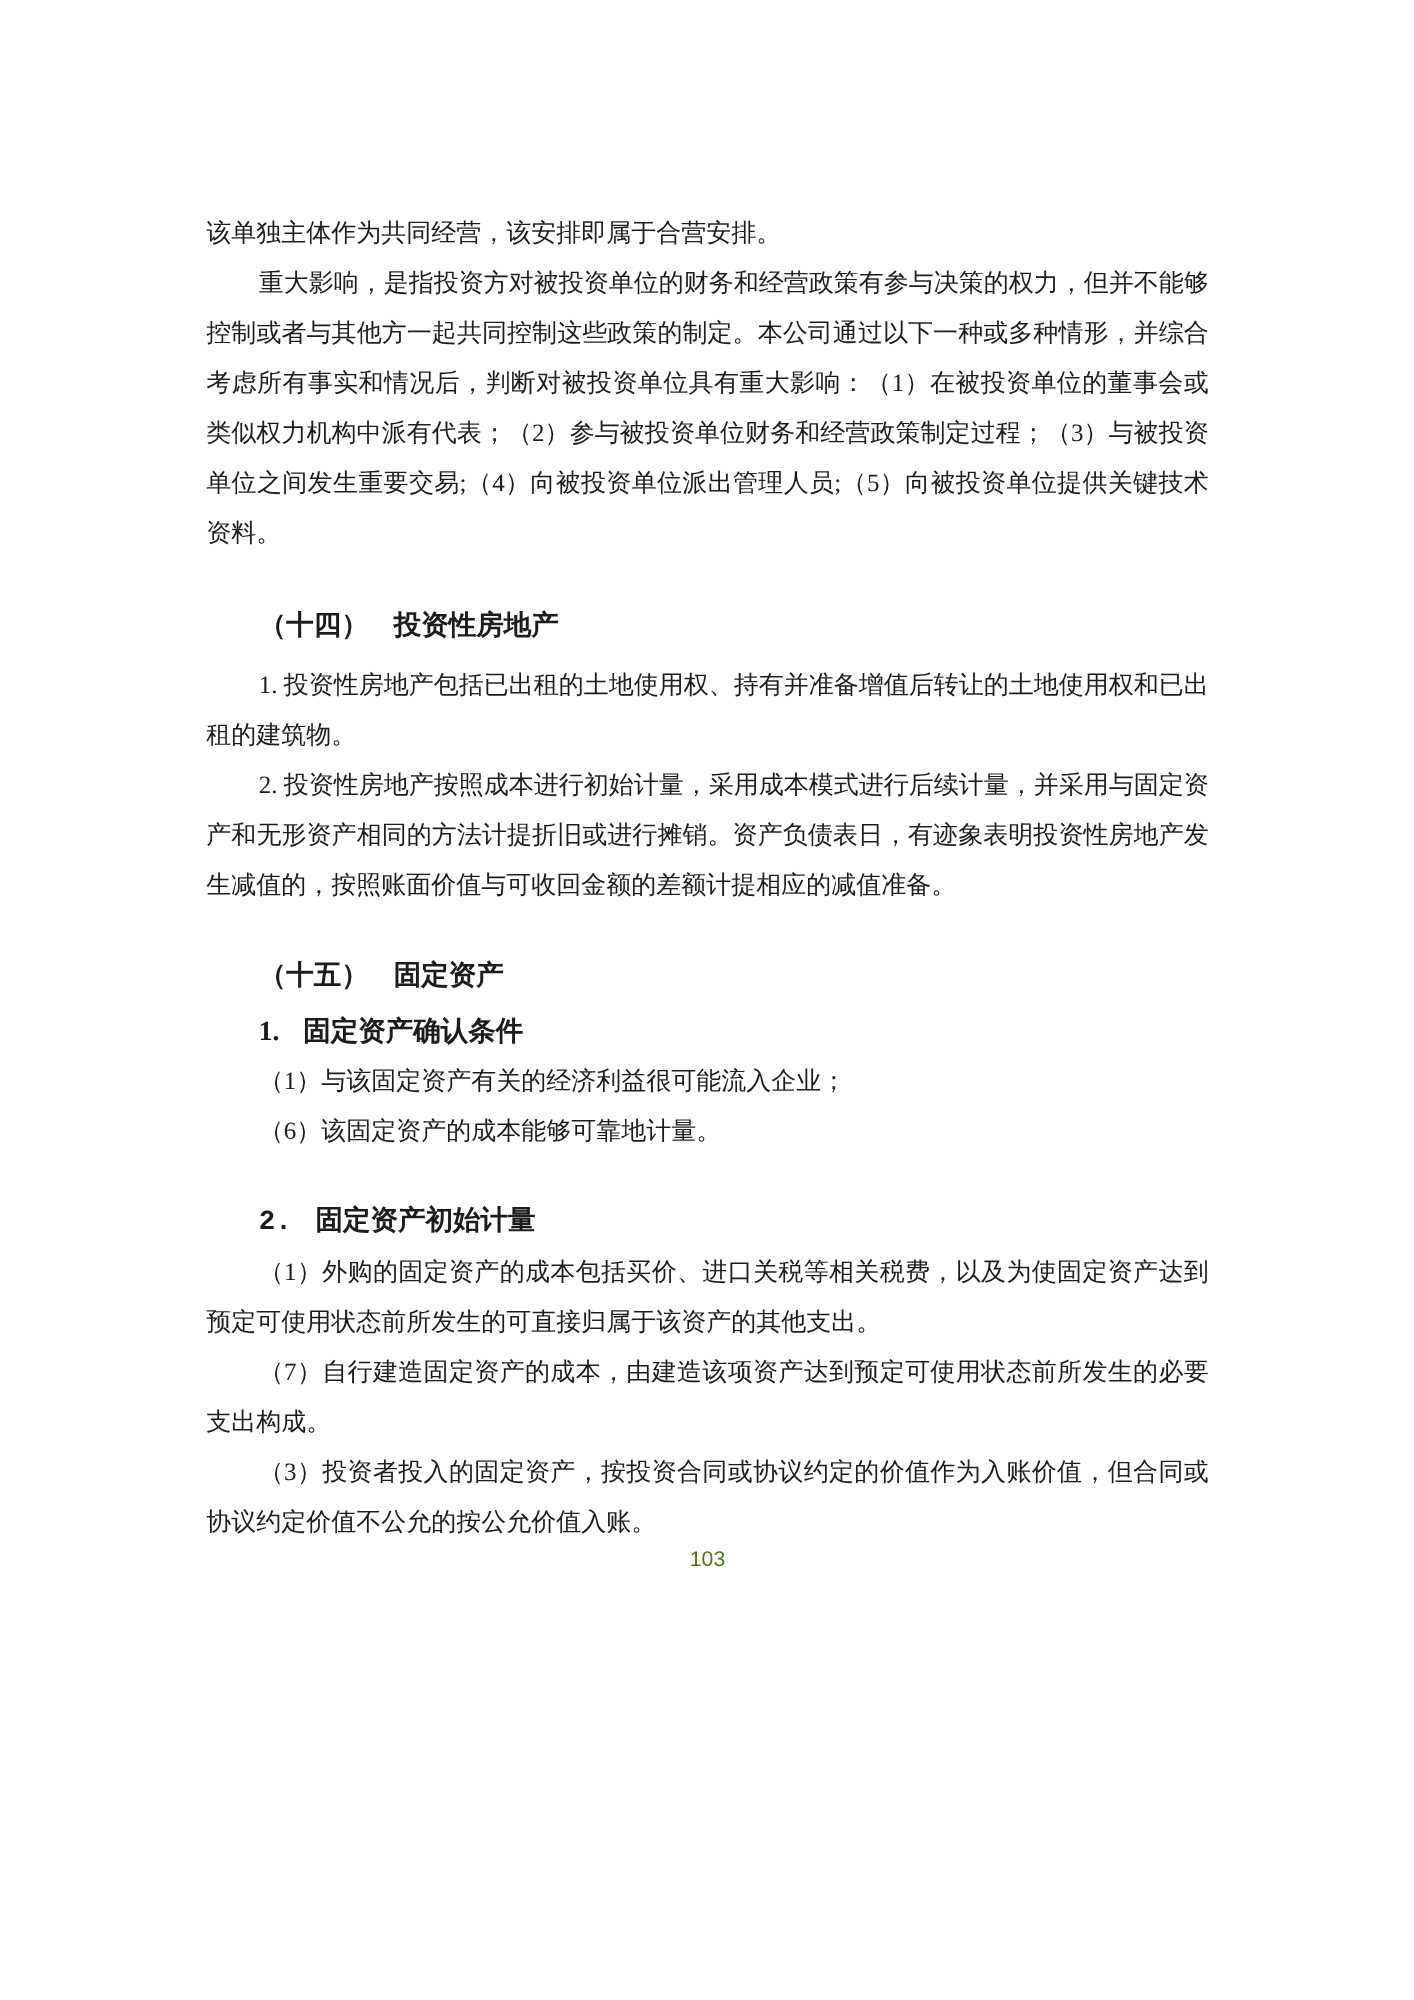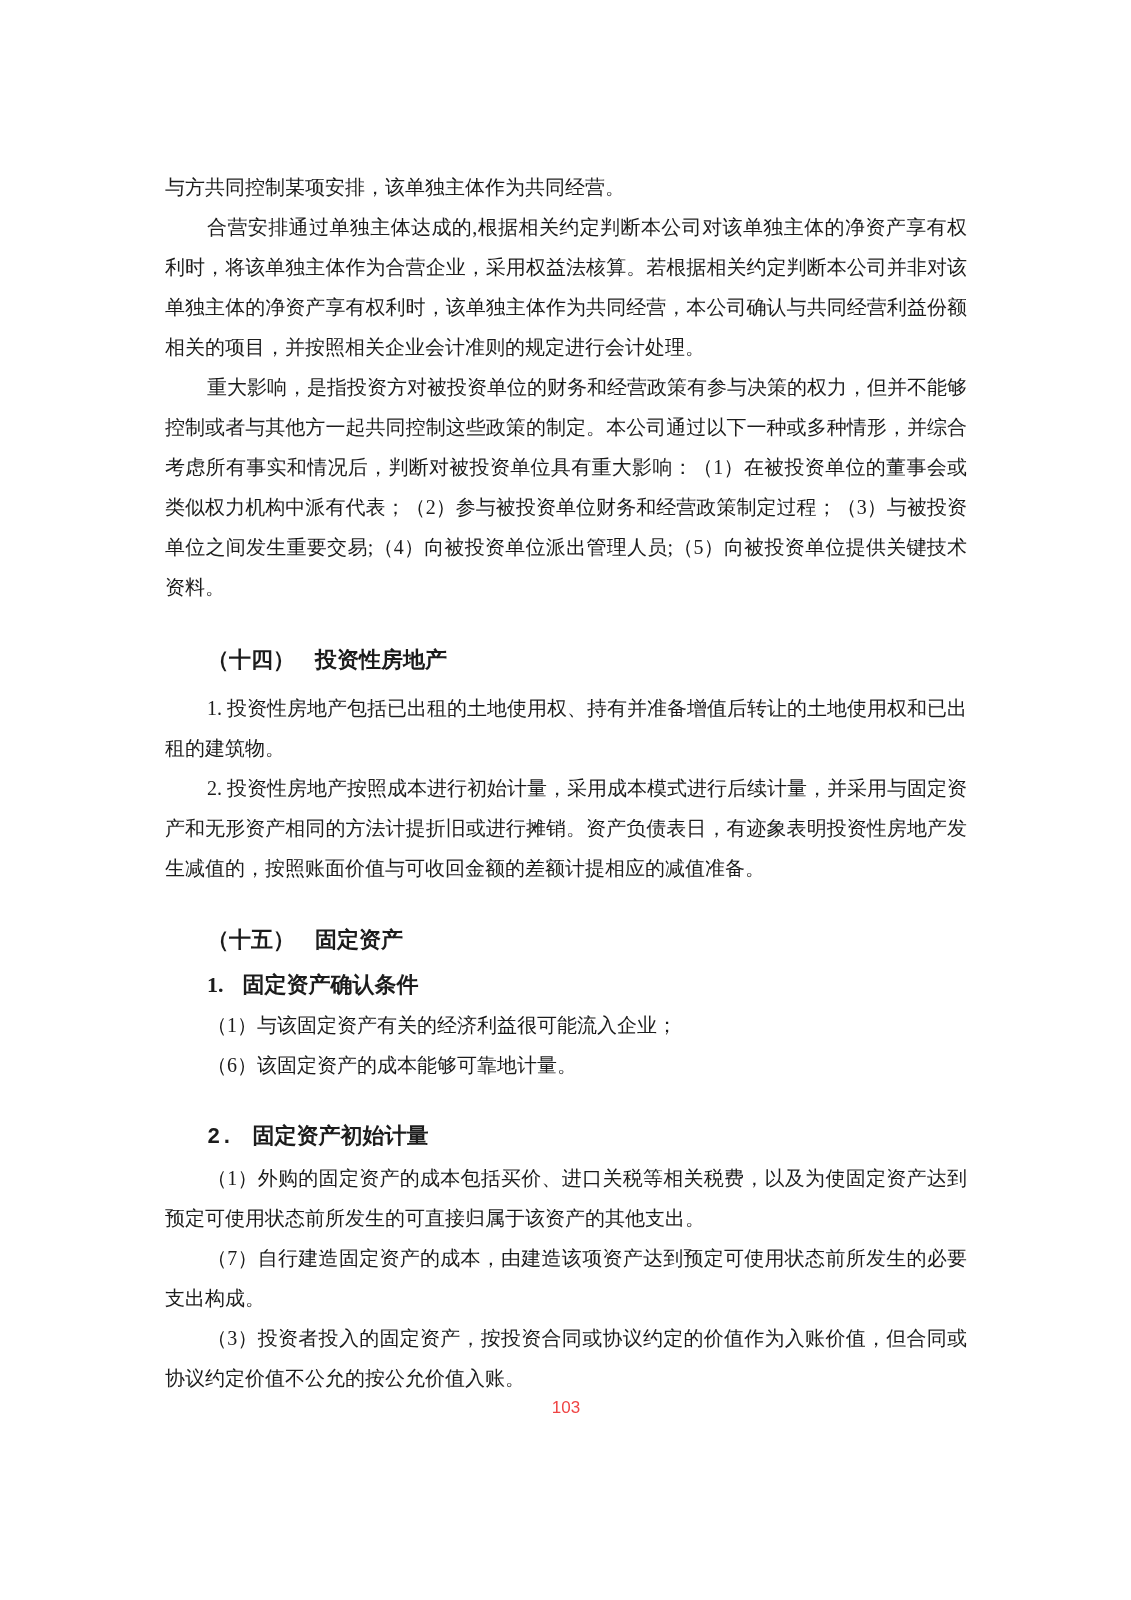--- a/index.html
+++ b/index.html
@@ -43,32 +43,31 @@
     padding-left: 42px;
     margin: 5px 0 0 0;
   }
   .h-sub .h-title { margin-left: 19px; }
   .h-sub.spaced { margin-top: 33px; font-family: Liberation Mono, monospace; }
   .page-number {
     margin-top: 0;
     text-align: center;
     font-size: 17px;
     line-height: 20px;
-    color: #ef4444;
+    color: #4d7c0f;
     font-family: "Liberation Sans", "DejaVu Sans", sans-serif;
   }
 </style>
 </head>
 <body>
 
 <div class="page">
 
-  <p class="para">与方共同控制某项安排，该单独主体作为共同经营。</p>
+  <p class="para">该单独主体作为共同经营，该安排即属于合营安排。</p>
 
-  <p class="para ind">合营安排通过单独主体达成的,根据相关约定判断本公司对该单独主体的净资产享有权利时，将该单独主体作为合营企业，采用权益法核算。若根据相关约定判断本公司并非对该单独主体的净资产享有权利时，该单独主体作为共同经营，本公司确认与共同经营利益份额相关的项目，并按照相关企业会计准则的规定进行会计处理。</p>
 
   <p class="para ind">重大影响，是指投资方对被投资单位的财务和经营政策有参与决策的权力，但并不能够控制或者与其他方一起共同控制这些政策的制定。本公司通过以下一种或多种情形，并综合考虑所有事实和情况后，判断对被投资单位具有重大影响：（1）在被投资单位的董事会或类似权力机构中派有代表；（2）参与被投资单位财务和经营政策制定过程；（3）与被投资单位之间发生重要交易;（4）向被投资单位派出管理人员;（5）向被投资单位提供关键技术资料。</p>
 
   <h2 class="h-sec">
     <span class="h-num">（十四）</span><span class="h-title">投资性房地产</span>
   </h2>
 
   <p class="para ind">1. 投资性房地产包括已出租的土地使用权、持有并准备增值后转让的土地使用权和已出租的建筑物。</p>
 
   <p class="para ind">2. 投资性房地产按照成本进行初始计量，采用成本模式进行后续计量，并采用与固定资产和无形资产相同的方法计提折旧或进行摊销。资产负债表日，有迹象表明投资性房地产发生减值的，按照账面价值与可收回金额的差额计提相应的减值准备。</p>

